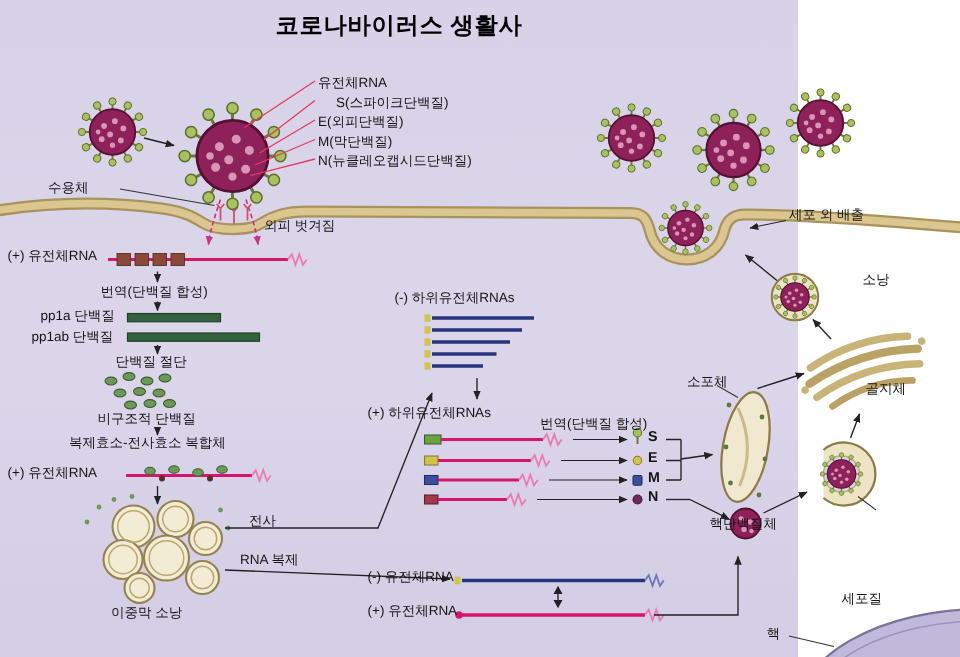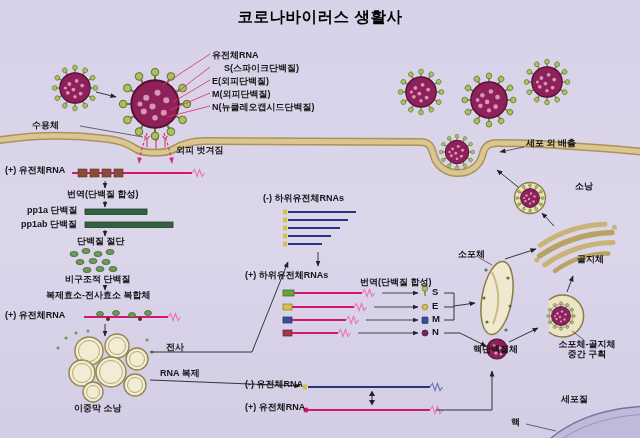--- a/index.html
+++ b/index.html
@@ -1,21 +1,21 @@
 <!DOCTYPE html>
 <html><head>
 <meta charset="utf-8">
 <style>
   * { margin:0; padding:0; box-sizing:border-box; }
   html,body { width:640px; height:438px; }
   body { position:relative; overflow:hidden; font-family:"Liberation Sans",sans-serif; }
-  .stage { position:absolute; inset:0; width:640px; height:438px;
+  .stage { position:absolute; inset:0; width:532px; height:438px;
            background:linear-gradient(180deg,#d8d2e8 0%,#dcd6eb 55%,#d3cde5 100%); }
   svg.layer { position:absolute; left:0; top:0; display:block; }
-  .lbl { position:absolute; font-size:9px; line-height:1.15; color:#141414; white-space:nowrap;font-weight:bold; }
+  .lbl { position:absolute; font-size:9px; line-height:1.15; color:#141414; white-space:nowrap; }
   .lbl.b { font-weight:bold; font-size:9.5px; }
   .title { position:absolute; left:0; right:0; top:7px; text-align:center;
            font-size:15.5px; font-weight:bold; color:#000; letter-spacing:0.5px; }
   .pre { white-space:pre-line; text-align:center; }
 </style>
 </head>
 <body>
 
 <div class="stage">
 
@@ -314,21 +314,21 @@
     <line x1="478" y1="257" x2="492" y2="265"></line>
     <line x1="526" y1="424" x2="556" y2="431"></line>
   </g>
 </svg>
 
 <div class="title">코로나바이러스 생활사</div>
 
 <div class="lbl" style="left:212px;top:50px">유전체RNA</div>
 <div class="lbl" style="left:224px;top:63px">S(스파이크단백질)</div>
 <div class="lbl" style="left:212px;top:76px">E(외피단백질)</div>
-<div class="lbl" style="left:212px;top:89px">M(외피단백질)</div>
+<div class="lbl" style="left:212px;top:89px">M(막단백질)</div>
 <div class="lbl" style="left:212px;top:102px">N(뉴클레오캡시드단백질)</div>
 
 <div class="lbl" style="left:32px;top:120px">수용체</div>
 <div class="lbl" style="left:176px;top:145px">외피 벗겨짐</div>
 
 <div class="lbl" style="left:5px;top:165px">(+) 유전체RNA</div>
 <div class="lbl" style="left:67px;top:189px">번역(단백질 합성)</div>
 <div class="lbl" style="left:27px;top:205px">pp1a 단백질</div>
 <div class="lbl" style="left:21px;top:219px">pp1ab 단백질</div>
 <div class="lbl" style="left:77px;top:236px">단백질 절단</div>
@@ -344,22 +344,20 @@
 <div class="lbl" style="left:360px;top:277px">번역(단백질 합성)</div>
 <div class="lbl b" style="left:432px;top:287px">S</div>
 <div class="lbl b" style="left:432px;top:301px">E</div>
 <div class="lbl b" style="left:432px;top:314px">M</div>
 <div class="lbl b" style="left:432px;top:327px">N</div>
 <div class="lbl" style="left:245px;top:379px">(-) 유전체RNA</div>
 <div class="lbl" style="left:245px;top:402px">(+) 유전체RNA</div>
 
 <div class="lbl" style="left:458px;top:249px">소포체</div>
 <div class="lbl" style="left:577px;top:254px">골지체</div>
-<div class="lbl pre" style="left:543px;top:339px;width:88px">소포체-골지체
-중간 구획</div>
 <div class="lbl" style="left:473px;top:344px">핵단백질체</div>
 <div class="lbl" style="left:575px;top:181px">소낭</div>
 <div class="lbl" style="left:526px;top:138px">세포 외 배출</div>
 
 <div class="lbl" style="left:561px;top:394px">세포질</div>
 <div class="lbl" style="left:511px;top:417px">핵</div>
 
 </div>
 
 </body></html>

